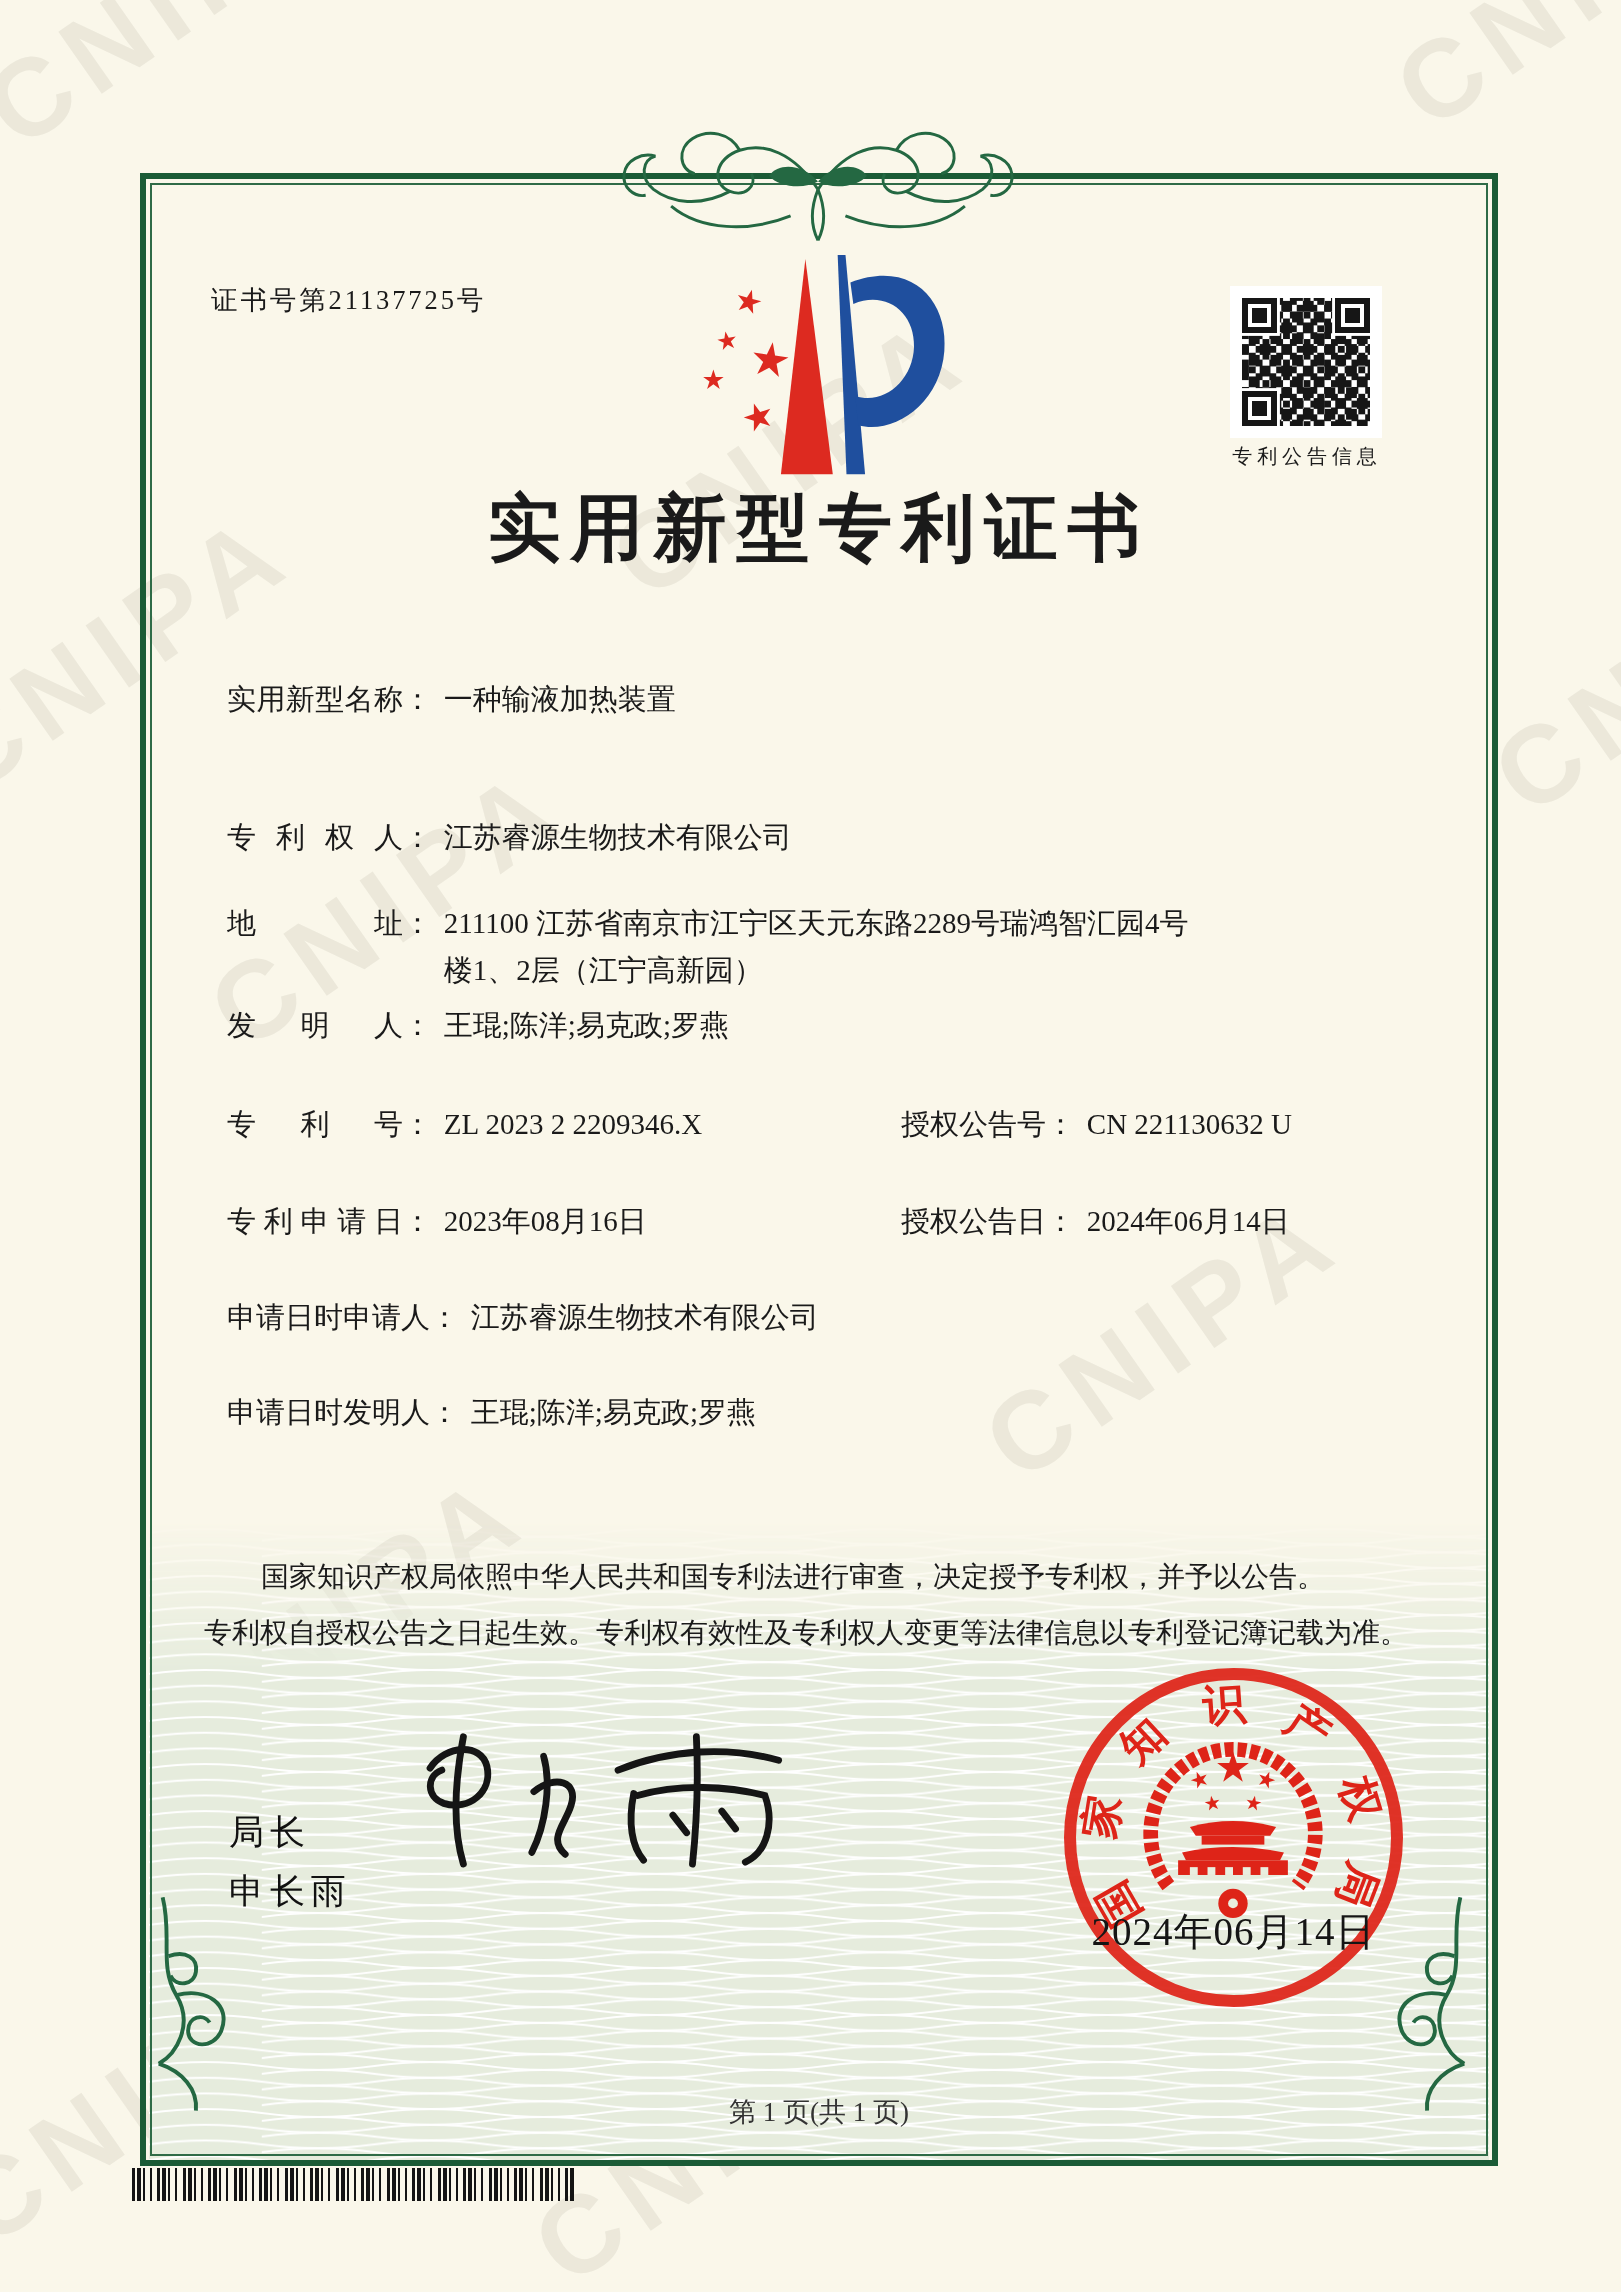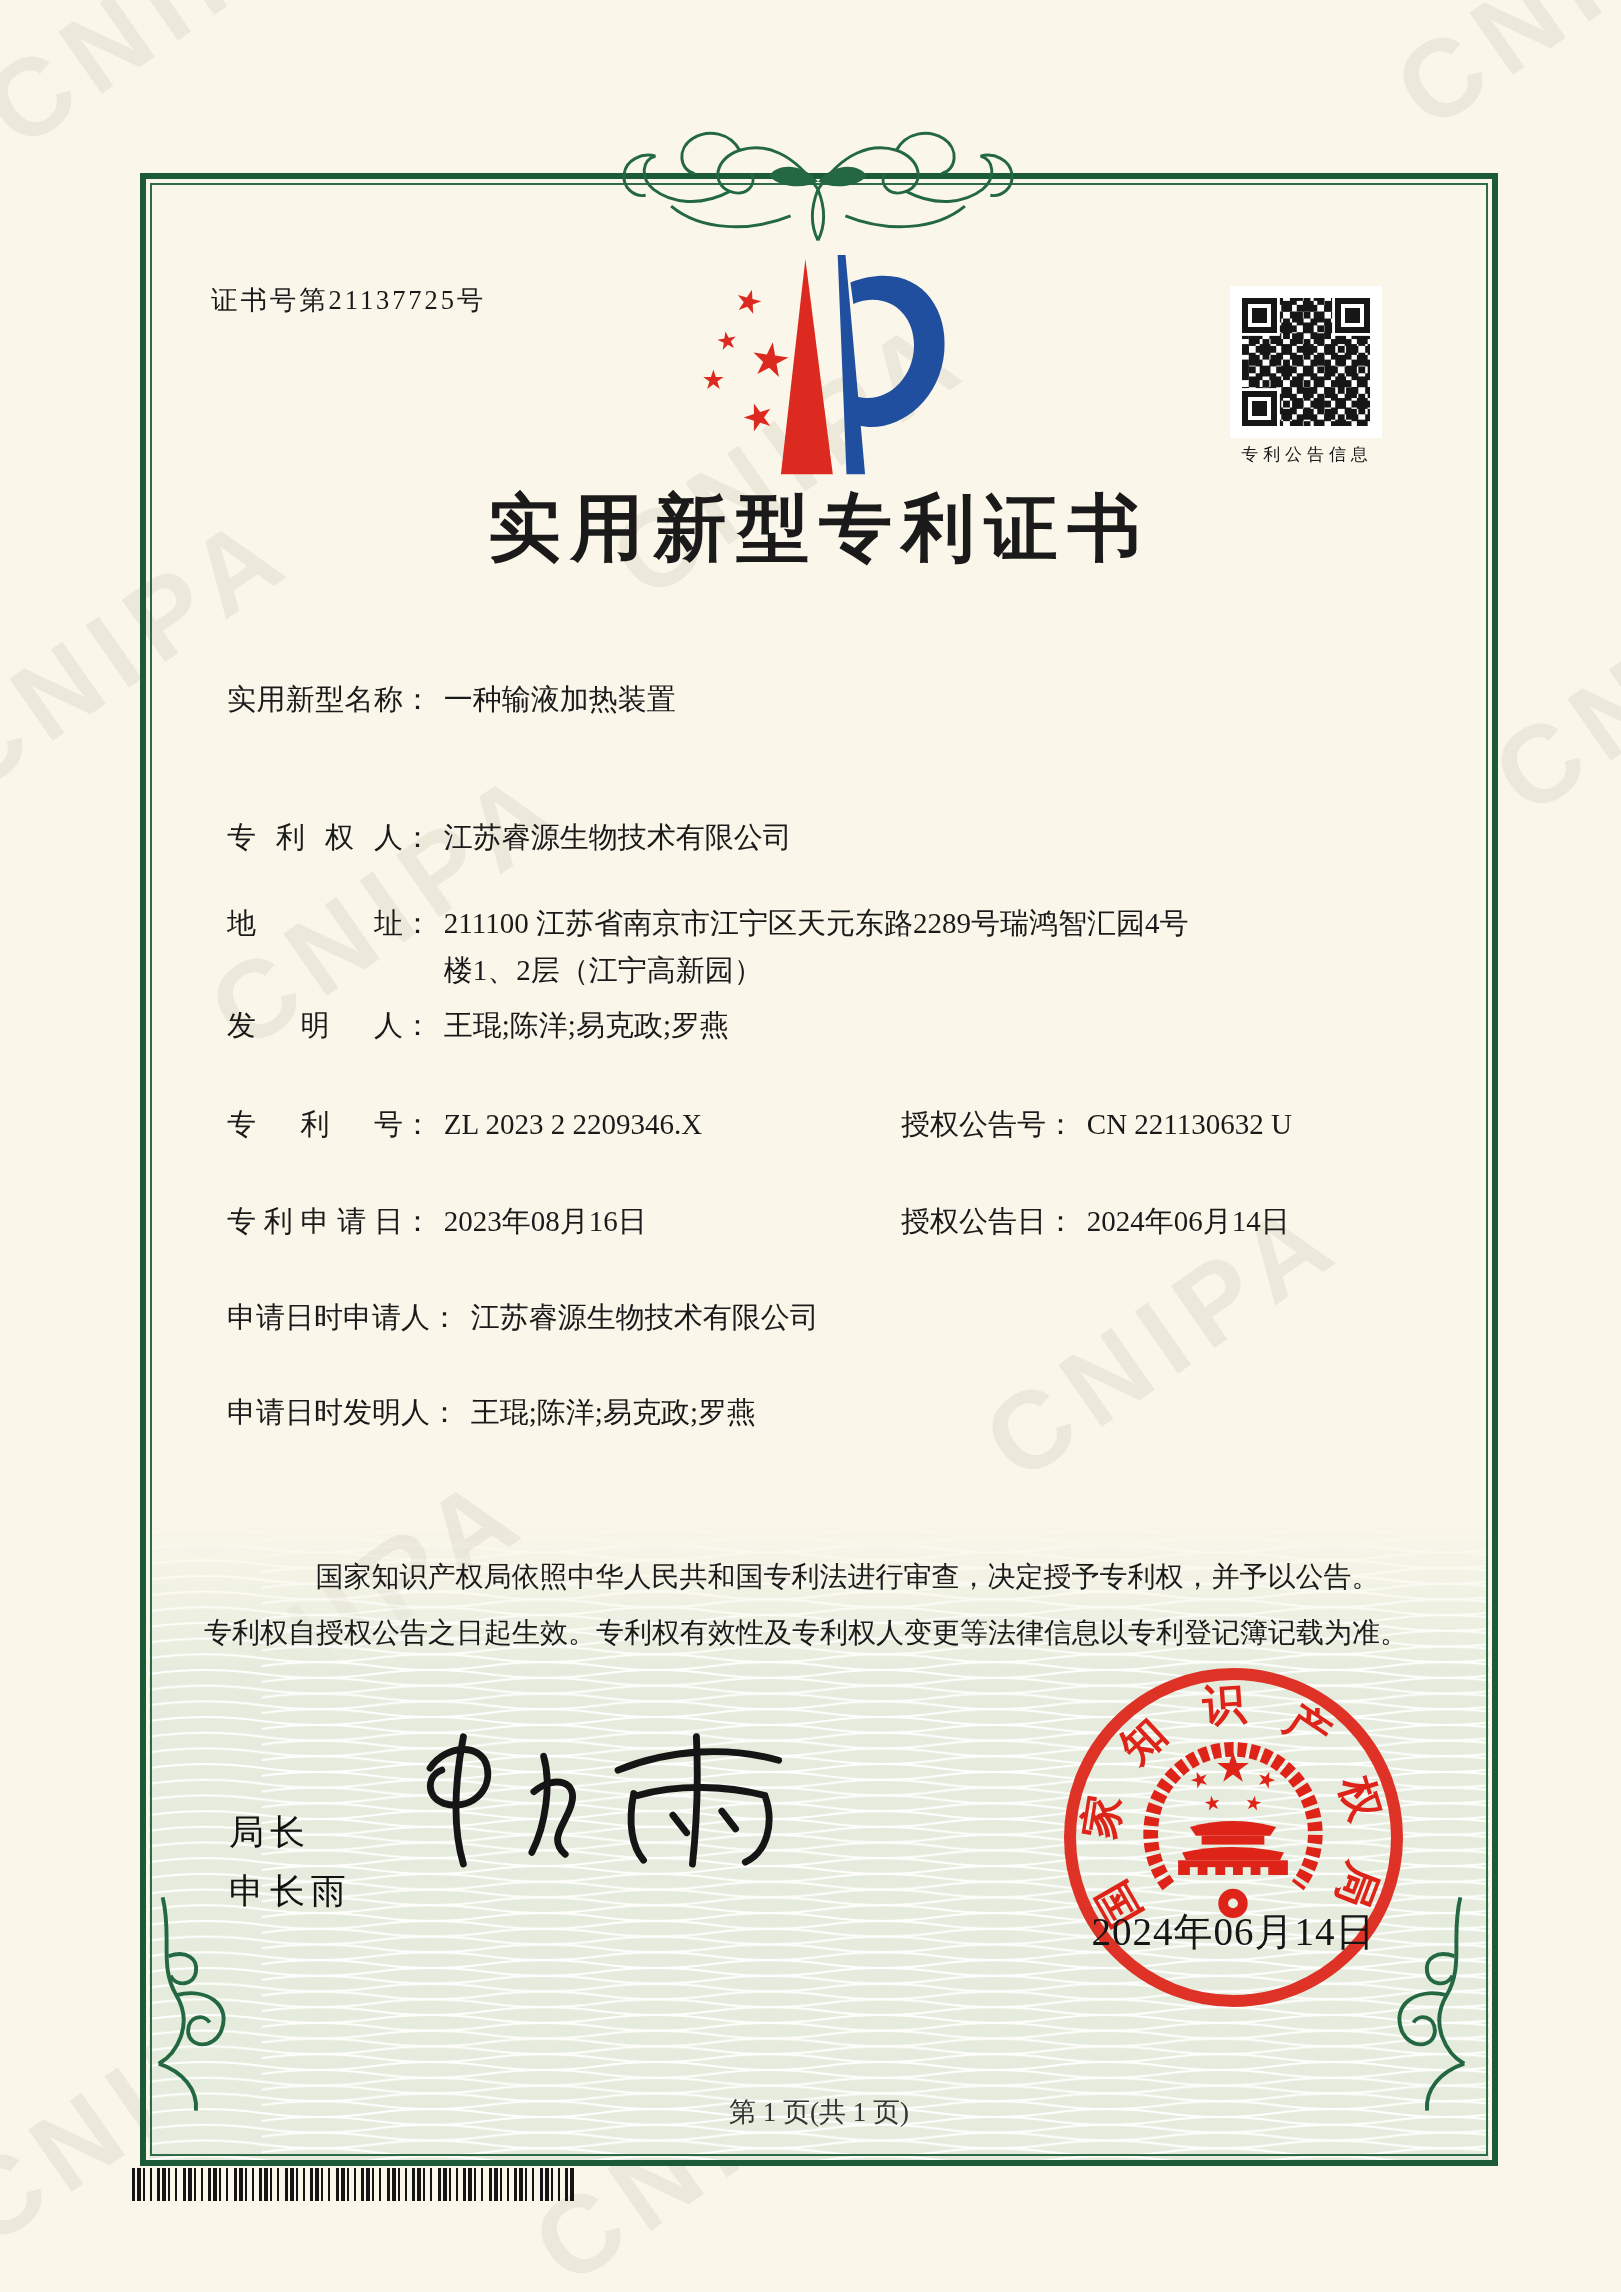--- a/index.html
+++ b/index.html
@@ -30,35 +30,35 @@
   .qr{position:absolute;left:1230px;top:286px;width:152px;height:152px;background:#ffffff;z-index:4;}
   .qr-modules{position:absolute;inset:11.8px;
       background-image:repeating-conic-gradient(#161616 0% 25%,transparent 0% 50%),
                        repeating-conic-gradient(#161616 0% 25%,transparent 0% 50%);
       background-size:13.7px 13.7px,21.6px 21.6px;background-position:0 0,6.9px 2.9px;}
   .finder{position:absolute;width:23.5px;height:23.5px;border:6.9px solid #161616;background:#fff;
       box-shadow:0 0 0 2.9px #fff;}
   .finder::after{content:'';position:absolute;inset:3.9px;background:#161616;}
   .finder.tl{left:0;top:0}.finder.tr{right:0;top:0}.finder.bl{left:0;bottom:0}
   .qr-caption{position:absolute;left:1204px;top:443px;width:206px;text-align:center;
-      font-size:17px;letter-spacing:4.9px;z-index:4;}
+      font-size:20px;letter-spacing:4.9px;z-index:4;}
 
   .title{position:absolute;left:140px;top:480px;width:1358px;text-align:center;z-index:4;
       font-size:73px;font-weight:900;letter-spacing:9.8px;}
 
   
   .row{position:absolute;left:227px;font-size:29px;line-height:47px;white-space:nowrap;z-index:4;}
   .jlabel{display:inline-block;width:176px;text-align:justify;text-align-last:justify;}
   .val{margin-left:11.8px;}
   .rcol{position:absolute;left:674px;top:0;}
   .val-block{display:inline-block;vertical-align:top;line-height:47px;}
 
   
   .para-line{position:absolute;left:204px;width:1230px;font-size:28px;white-space:nowrap;z-index:4;}
-  .indent{text-indent:57px;text-align:center;}
+  .indent{text-indent:57px;}
 
   
   .director{position:absolute;left:229px;z-index:5;font-family:"Liberation Sans","DejaVu Sans",sans-serif;
       font-size:35px;letter-spacing:5.9px;color:#111;}
   .signature{position:absolute;left:387px;top:1707px;width:421px;height:181px;z-index:5;}
 
   
   .seal{position:absolute;left:1054px;top:1658px;width:359px;height:359px;z-index:5;}
   .seal-ring{position:absolute;inset:9.8px;border:12.7px solid #de2418;border-radius:50%;opacity:.93;}
   .sc{position:absolute;left:50%;top:50%;width:45px;height:45px;margin:-22.5px 0 0 -22.5px;

